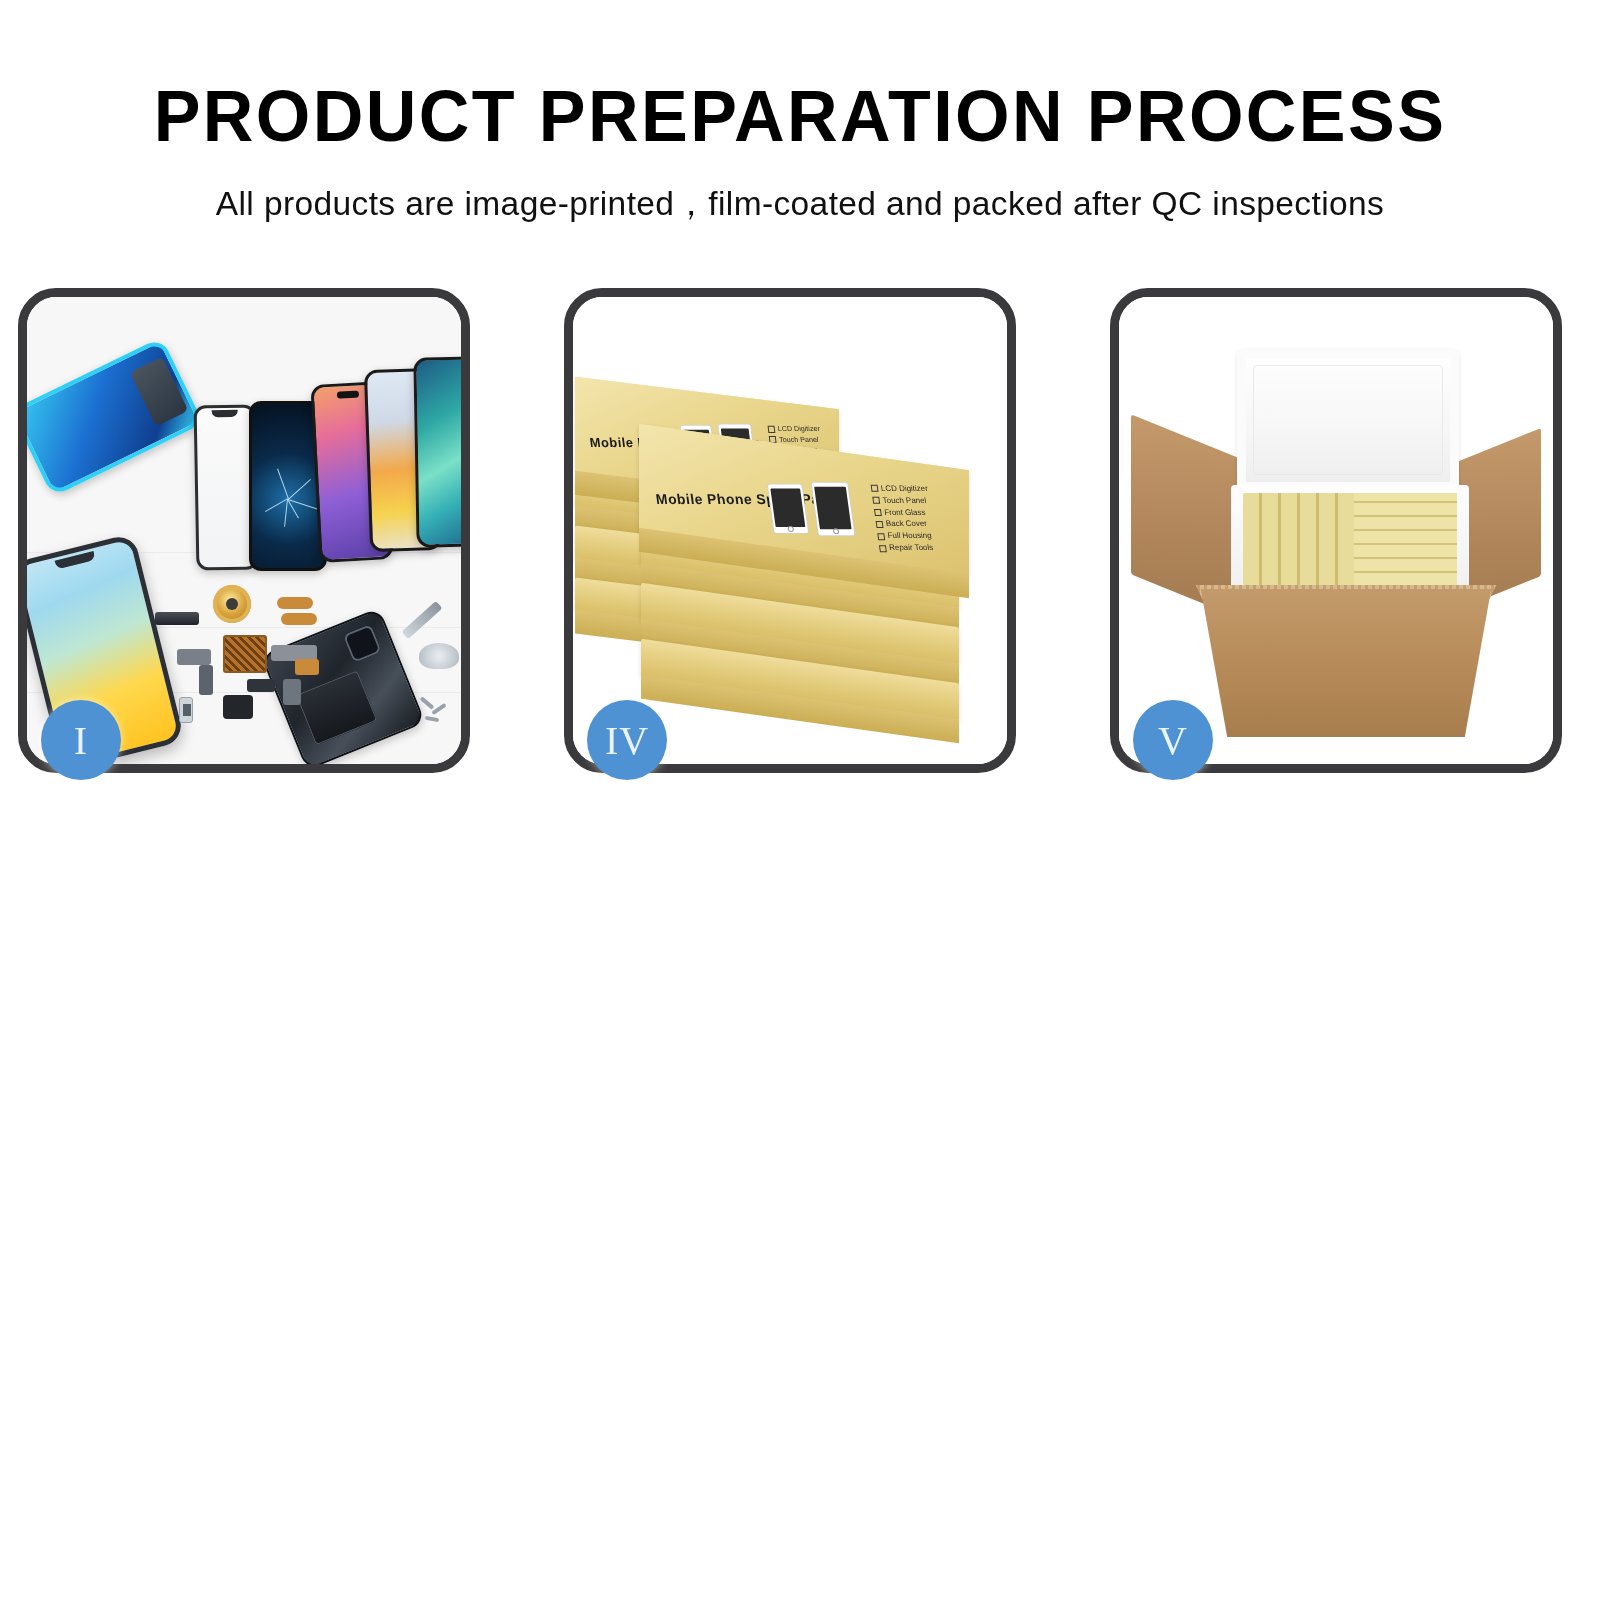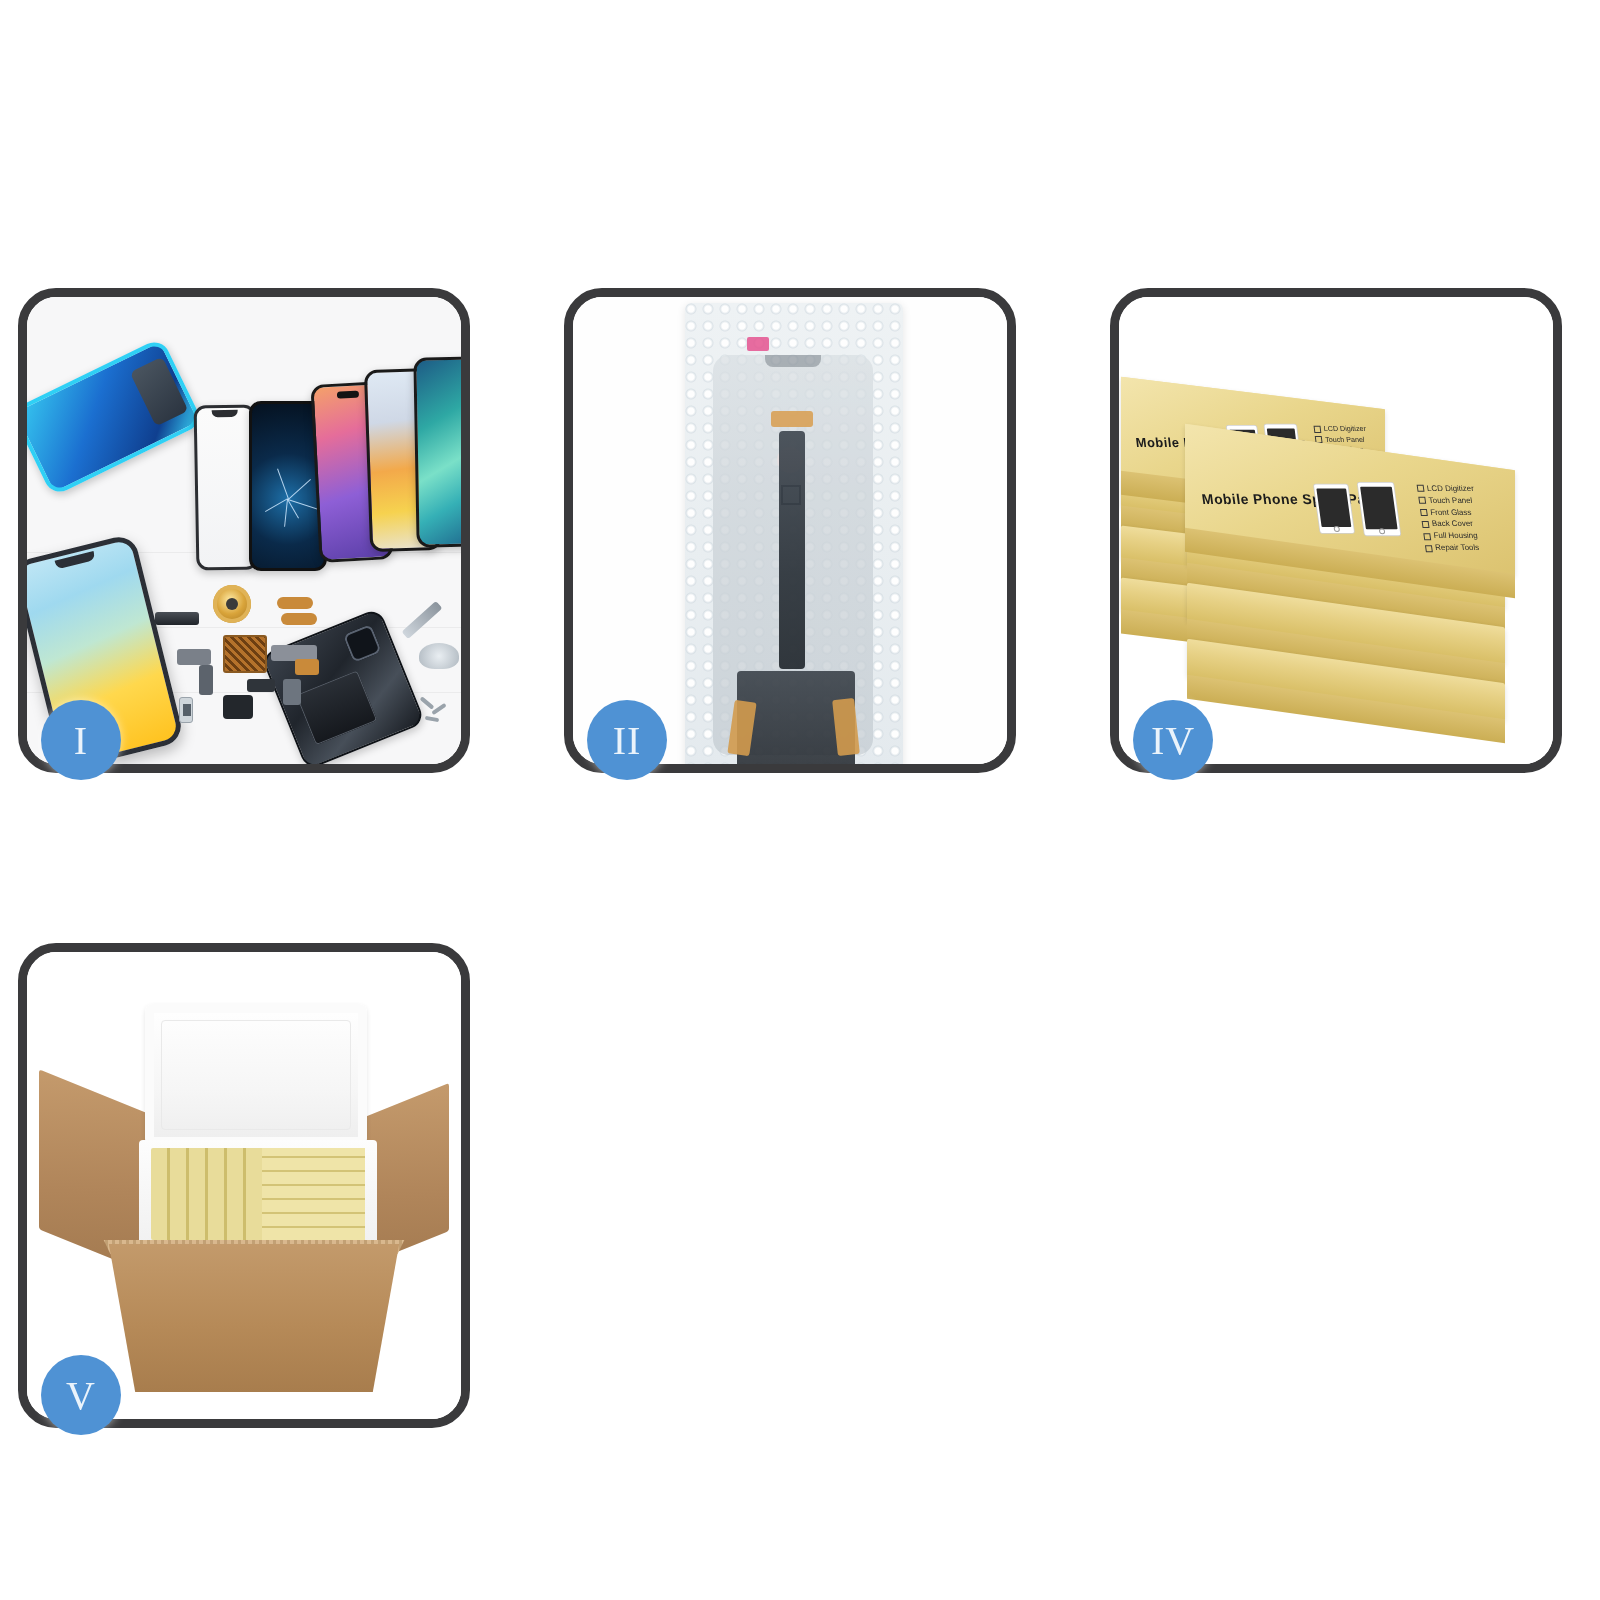--- a/index.html
+++ b/index.html
@@ -393,20 +393,24 @@
     background: linear-gradient(180deg,#f4f6f8,#eceff2);
     clip-path: polygon(58% 0%, 100% 26%, 94% 48%, 6% 44%);
     z-index:-1;
   }
 </style>
 </head>
 <body>
 
 <div class="page">
 
+  <div class="header">
+    <div class="title">PRODUCT PREPARATION PROCESS</div>
+    <div class="subtitle">All products are image-printed，film-coated and packed after QC inspections</div>
+  </div>
 
   <div class="grid">
 
     <div class="card">
       <div class="card-inner">
         <div class="c1">
           <div class="shelf" style="top:255px"></div>
           <div class="shelf" style="top:330px"></div>
           <div class="shelf" style="top:395px"></div>
 
@@ -448,38 +452,20 @@
           <div class="part p-tool1"></div>
           <div class="part p-tool2"></div>
           <div class="part p-screw1"></div>
           <div class="part p-screw2"></div>
           <div class="part p-screw3"></div>
         </div>
       </div>
       <div class="badge">I</div>
     </div>
 
-    <div class="card">
-      <div class="card-inner">
-        <div class="c2">
-          <div class="bubble-bag">
-            <div class="lcd-inside"></div>
-            <div class="pink-tab"></div>
-            <div class="flex-pad"></div>
-            <div class="flex-circle"></div>
-            <div class="flex-chip"></div>
-            <div class="flex-strip"></div>
-            <div class="flex-bottom"></div>
-            <div class="flex-gold-l"></div>
-            <div class="flex-gold-r"></div>
-          </div>
-        </div>
-      </div>
-      <div class="badge">II</div>
-    </div>
 
 
     <div class="card">
       <div class="card-inner">
         <div class="c4">
 
           <div class="gbox" style="left:2px;top:192px;width:252px;height:34px;transform:skewY(7deg);">
               <div class="side"></div>
             </div>
           <div class="gbox" style="left:2px;top:244px;width:252px;height:34px;transform:skewY(7deg);">

